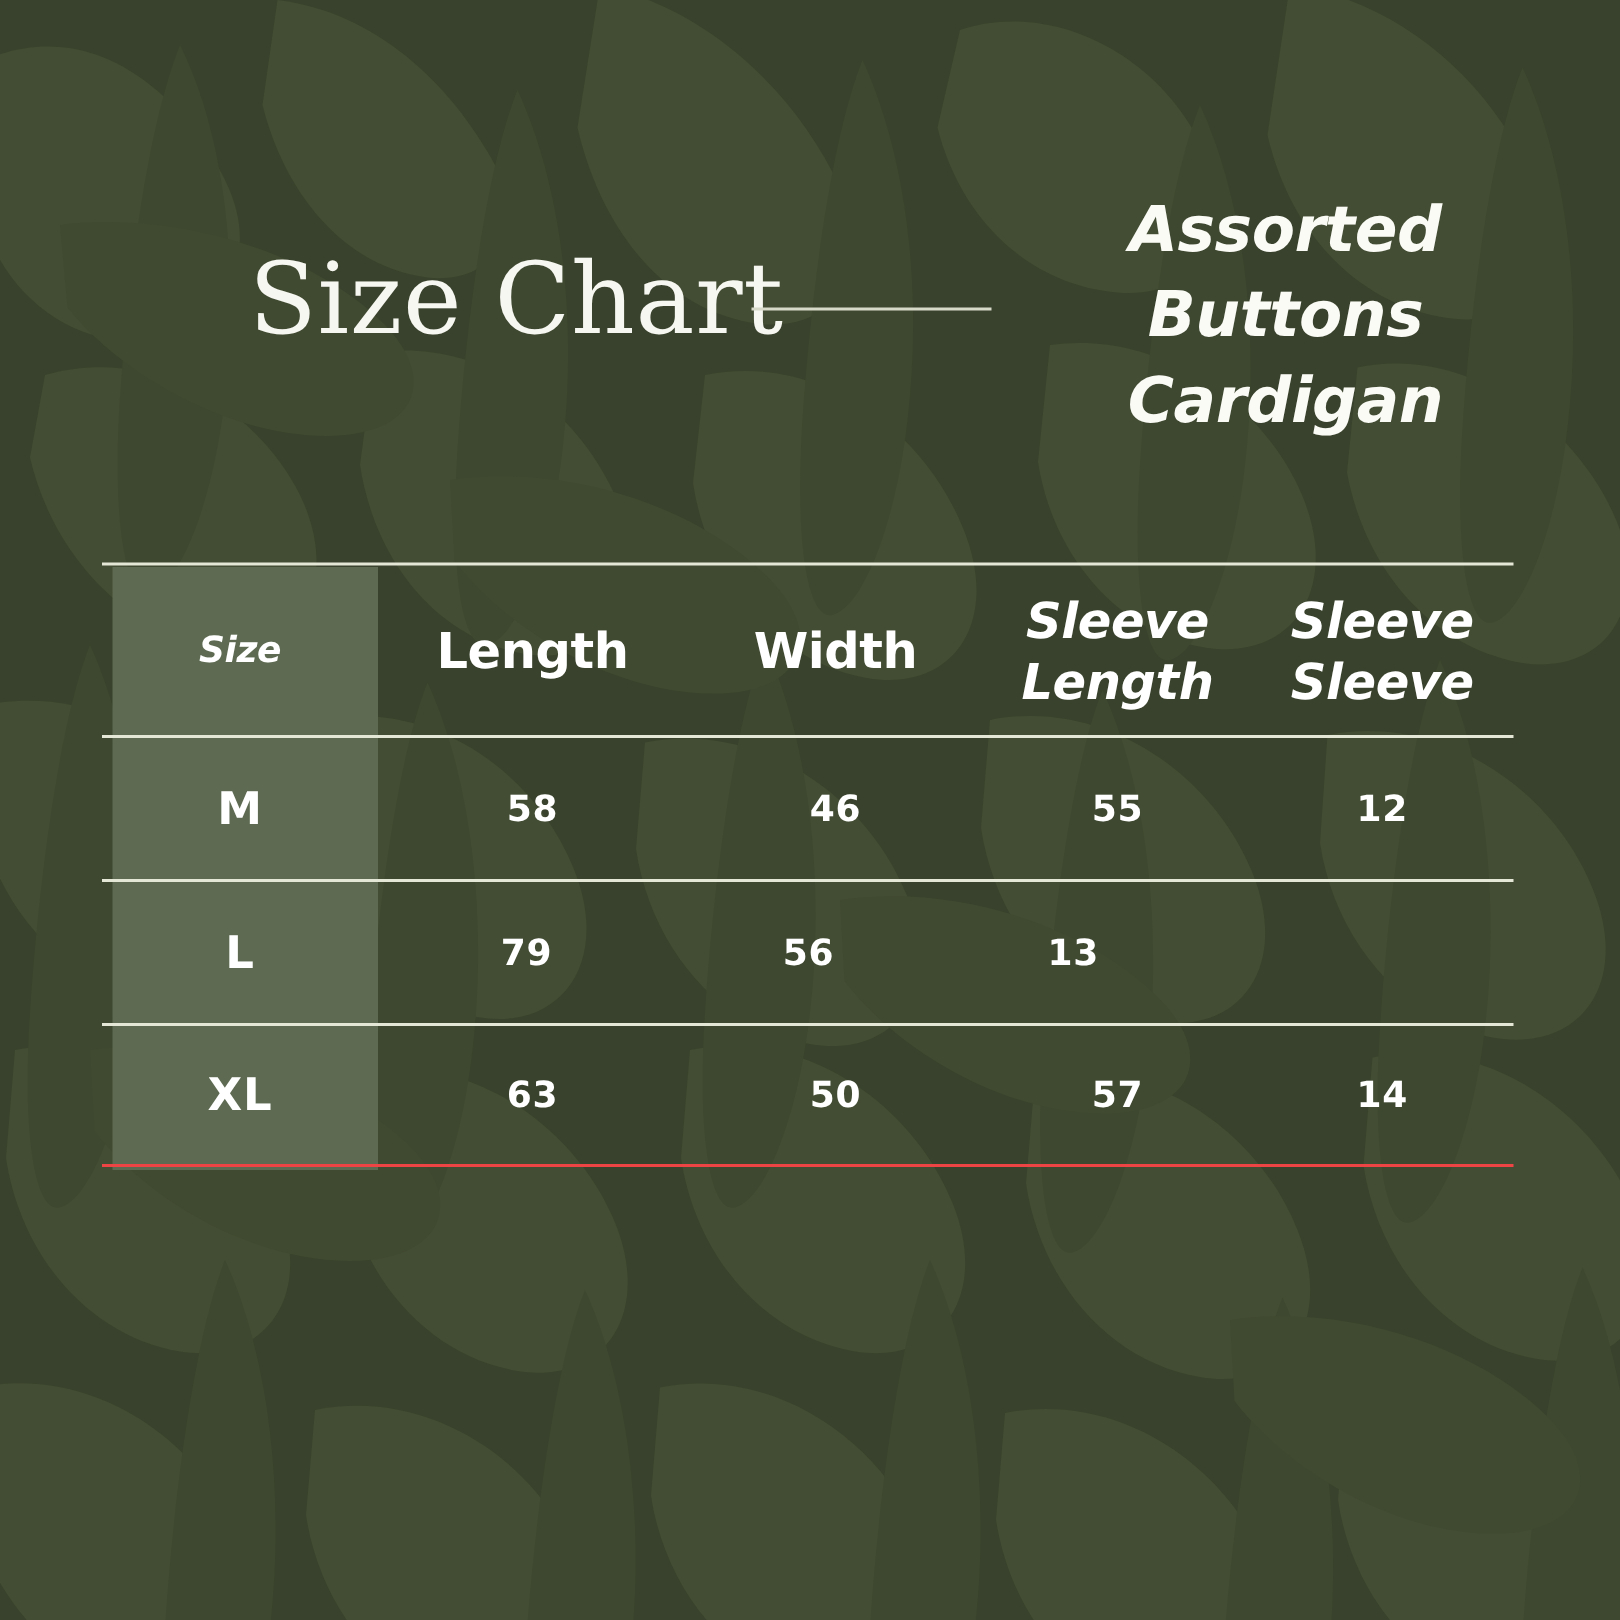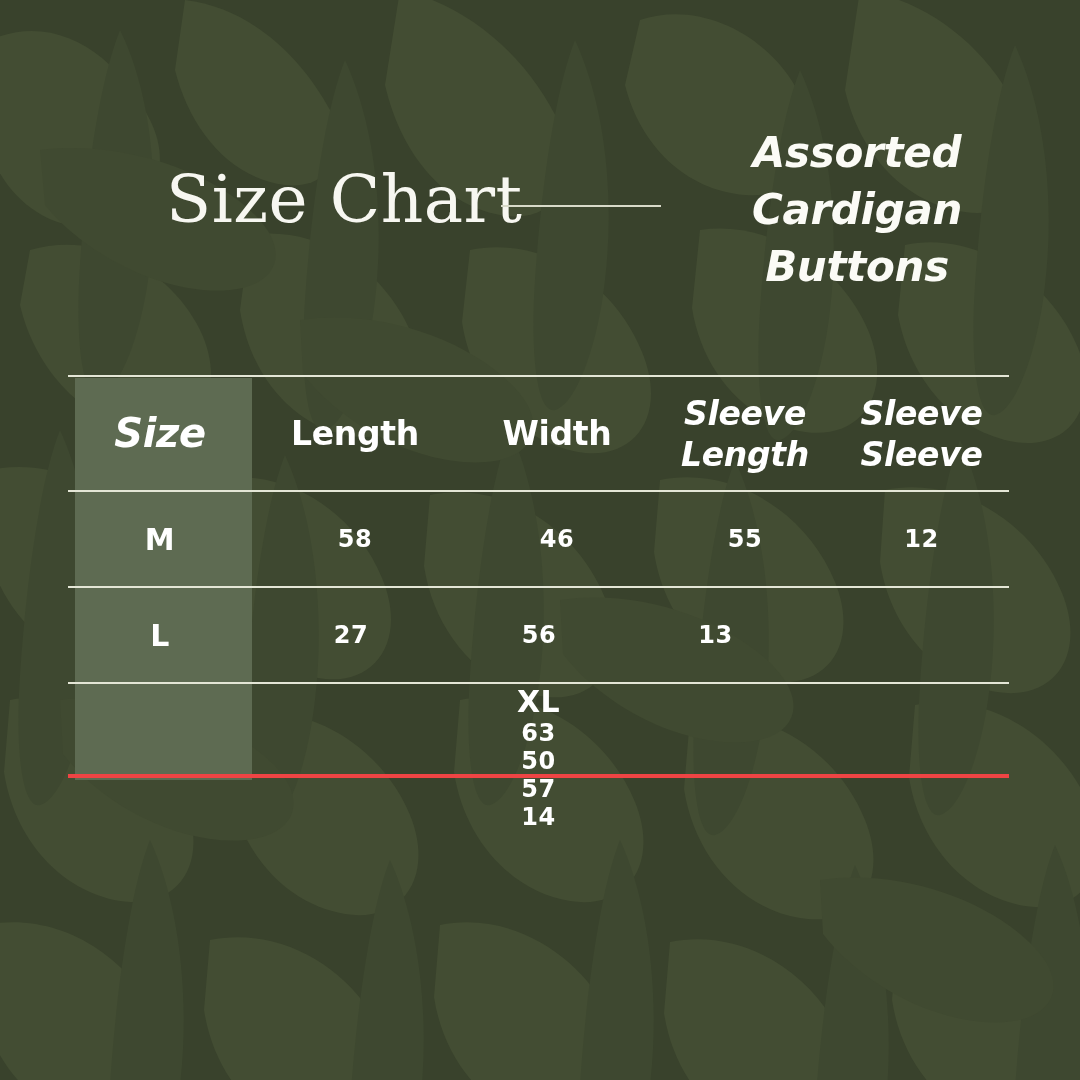--- a/index.html
+++ b/index.html
@@ -100,21 +100,21 @@
   }
 
   .trow {
     position: relative;
     z-index: 1;
     display: flex;
     align-items: center;
     border-top: 2px solid #e4e6d6;
     box-sizing: border-box;
   }
-  .trow.last { border-bottom: 4px solid #ef4444; flex-direction: column; }
+  .trow.last { border-bottom: 2px solid #ef4444; }
 
   .trow.header-row { height: 115px; }
   .trow.data-row { height: 96px; }
 
   .cell {
     display: flex;
     align-items: center;
     justify-content: center;
     text-align: center;
     color: #ffffff;
@@ -130,21 +130,21 @@
 
   .header-row .cell {
     font-family: "DejaVu Sans", sans-serif;
     font-weight: bold;
     font-size: 33px;
     line-height: 41px;
     letter-spacing: -0.3px;
   }
   .header-row .col-size {
     font-style: italic;
-    font-size: 40px;
+    font-size: 24px;
   }
   .header-row .two-line { display: block; font-style: italic; }
 
   .data-row .cell {
     font-family: "DejaVu Sans", sans-serif;
     font-weight: bold;
     font-size: 24px;
     letter-spacing: 0.5px;
   }
   .data-row .col-size { font-size: 30px; }
@@ -207,22 +207,22 @@
       <path d="M820 880 C900 868 990 900 1035 948 C1068 983 1056 1018 1006 1022 C940 1027 862 985 823 934 Z"></path>
       <path d="M60 700 C140 690 230 720 275 766 C308 800 296 835 246 840 C180 846 102 805 63 754 Z"></path>
     </g>
   </svg>
 
   <div id="header">
     <div id="chart-title">Size Chart</div>
     <div id="title-rule"></div>
     <div id="product-name">
       <span class="pn-line">Assorted</span>
+      <span class="pn-line">Buttons</span>
       <span class="pn-line">Cardigan</span>
-      <span class="pn-line">Buttons</span>
     </div>
   </div>
 
   <div id="size-table">
 
     <div class="size-col-bg"></div>
 
     <div class="trow header-row">
       <div class="cell col-size">Size</div>
       <div class="cell col-length">Length</div>
@@ -244,21 +244,21 @@
     <div class="trow data-row">
       <div class="cell col-size">M</div>
       <div class="cell col-length">58</div>
       <div class="cell col-width">46</div>
       <div class="cell col-sleeve-length">55</div>
       <div class="cell col-sleeve-round">12</div>
     </div>
 
     <div class="trow data-row">
       <div class="cell col-size">L</div>
-      <div class="cell col-width">27</div>
+      <div class="cell col-width">79</div>
       <div class="cell col-sleeve-length">56</div>
       <div class="cell col-sleeve-round">13</div>
     </div>
 
     <div class="trow data-row last">
       <div class="cell col-size">XL</div>
       <div class="cell col-length">63</div>
       <div class="cell col-width">50</div>
       <div class="cell col-sleeve-length">57</div>
       <div class="cell col-sleeve-round">14</div>

